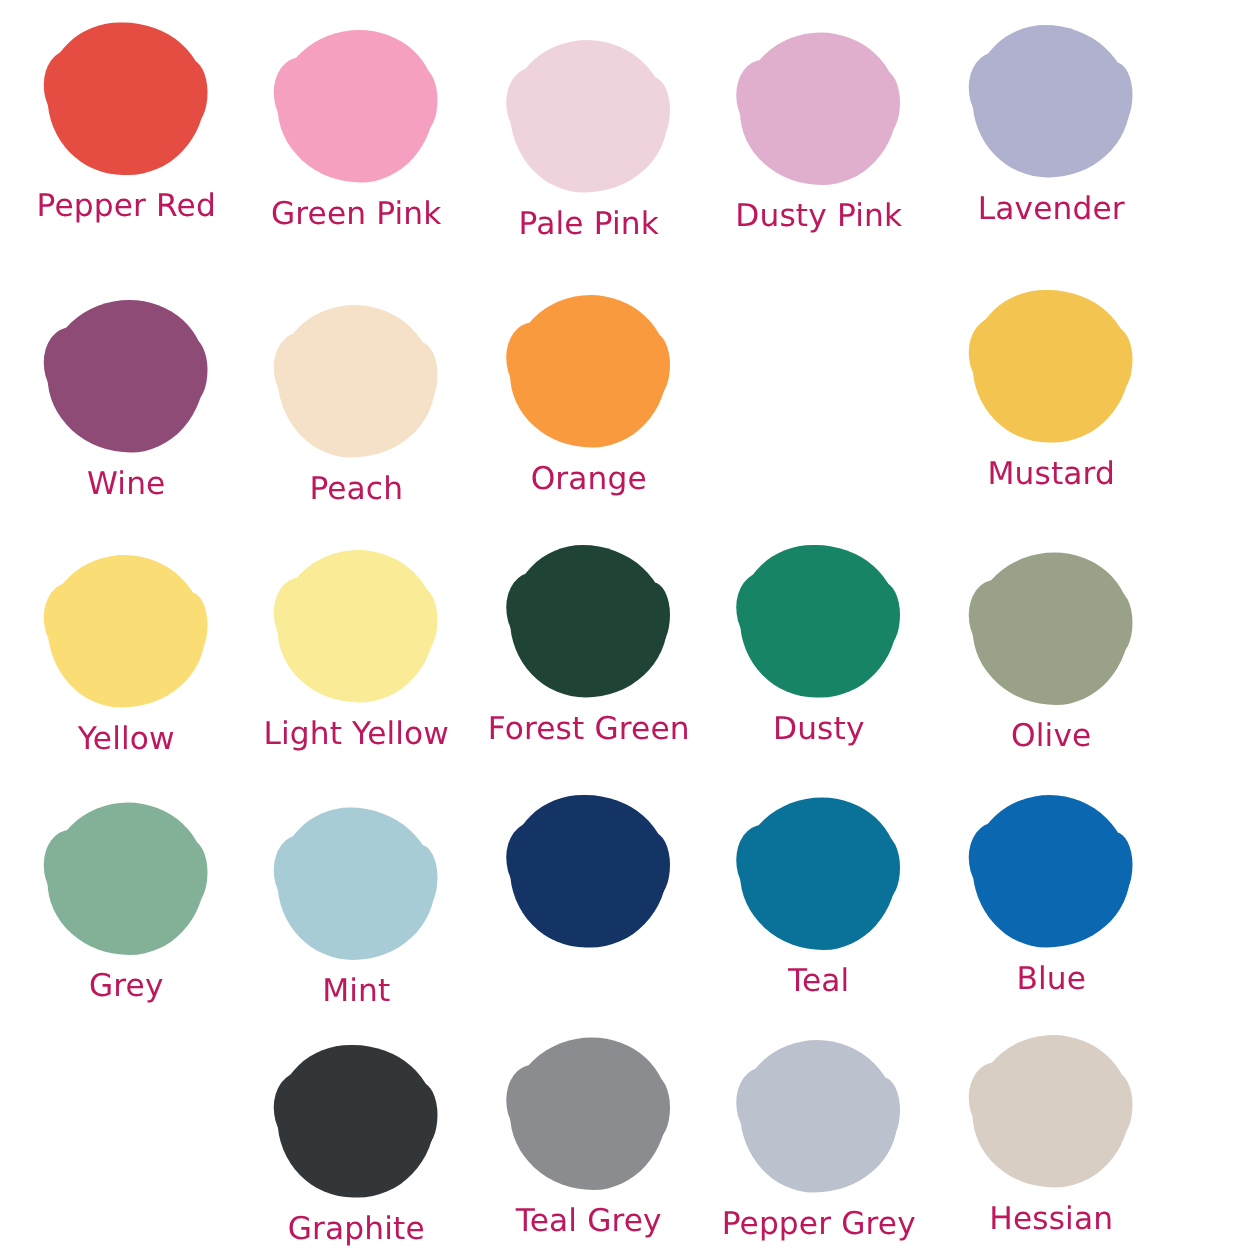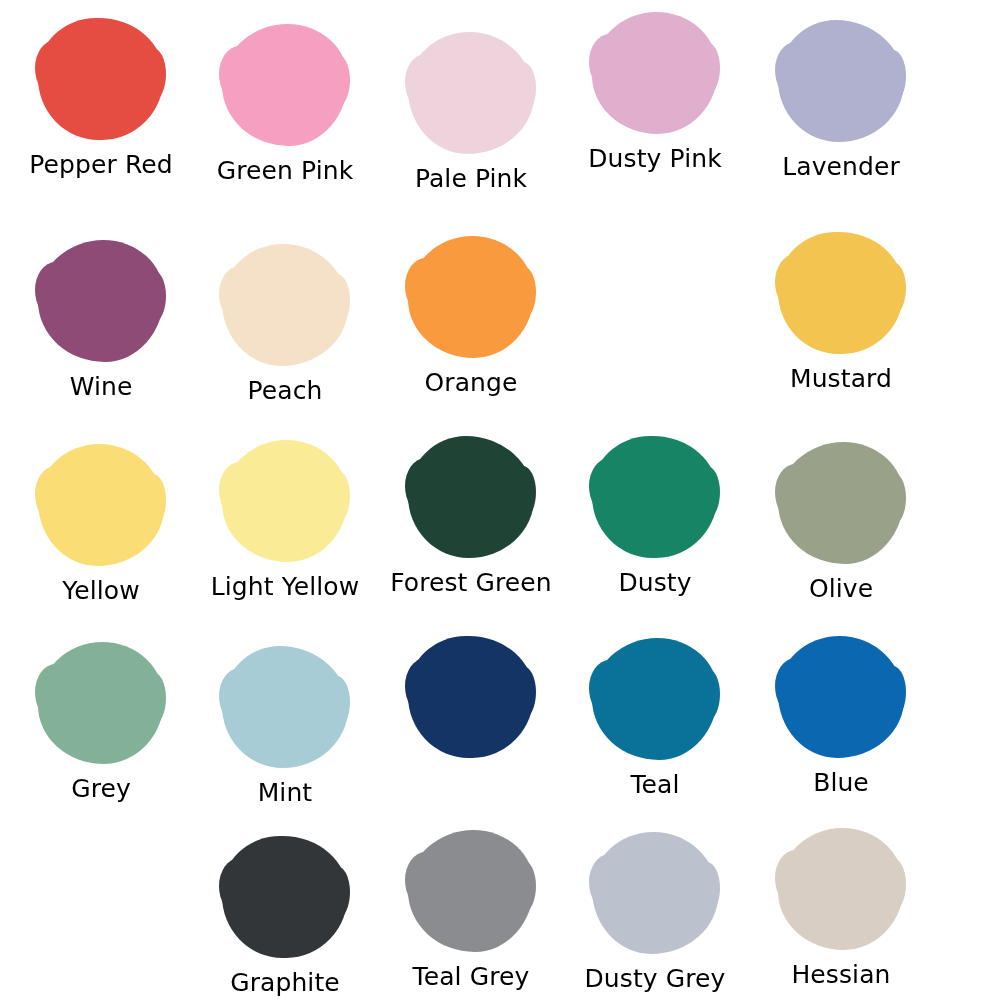--- a/index.html
+++ b/index.html
@@ -52,42 +52,42 @@
     top: 30px;
     width: 22px;
     height: 52px;
     background: inherit;
     border-radius: 40% 60% 55% 45% / 50% 50% 50% 50%;
   }
   .swatch-label {
     margin-top: 11px;
     font-size: 25px;
     line-height: 28px;
-    color: #000000;
+    color: #be185d;
     letter-spacing: 0.1px;
     white-space: nowrap;
   }
 </style>
 </head>
 <body>
 
 <div id="palette">
     <div class="swatch-cell" style="left: 2px; top: 18px;">
       <div class="swatch-blob" style="background: rgb(229, 76, 66); border-radius: 47% 53% 50% 49% / 46% 48% 54% 52%;"></div>
       <div class="swatch-label">Pepper Red</div>
     </div>
     <div class="swatch-cell" style="left: 186px; top: 24px;">
       <div class="swatch-blob" style="background: rgb(245, 160, 192); border-radius: 52% 48% 47% 53% / 50% 45% 55% 50%;"></div>
       <div class="swatch-label">Green Pink</div>
     </div>
     <div class="swatch-cell" style="left: 372px; top: 32px;">
       <div class="swatch-blob" style="background: rgb(239, 211, 220); border-radius: 49% 51% 53% 47% / 47% 52% 48% 53%;"></div>
       <div class="swatch-label">Pale Pink</div>
     </div>
-    <div class="swatch-cell" style="left: 556px; top: 12px;">
+    <div class="swatch-cell" style="left: 556px; top: 26px;">
       <div class="swatch-blob" style="background: rgb(223, 175, 205); border-radius: 51% 49% 48% 52% / 52% 47% 53% 48%;"></div>
       <div class="swatch-label">Dusty Pink</div>
     </div>
     <div class="swatch-cell" style="left: 742px; top: 20px;">
       <div class="swatch-blob" style="background: rgb(175, 177, 207); border-radius: 46% 54% 52% 48% / 49% 51%;"></div>
       <div class="swatch-label">Lavender</div>
     </div>
     <div class="swatch-cell" style="left: 2px; top: 240px;">
       <div class="swatch-blob" style="background: rgb(141, 75, 117); border-radius: 52% 48% 47% 53% / 50% 45% 55% 50%;"></div>
       <div class="swatch-label">Wine</div>
@@ -146,19 +146,19 @@
     <div class="swatch-cell" style="left: 186px; top: 836px;">
       <div class="swatch-blob" style="background: rgb(51, 54, 57); border-radius: 47% 53% 50% 49% / 46% 48% 54% 52%;"></div>
       <div class="swatch-label">Graphite</div>
     </div>
     <div class="swatch-cell" style="left: 372px; top: 830px;">
       <div class="swatch-blob" style="background: rgb(139, 140, 144); border-radius: 52% 48% 47% 53% / 50% 45% 55% 50%;"></div>
       <div class="swatch-label">Teal Grey</div>
     </div>
     <div class="swatch-cell" style="left: 556px; top: 832px;">
       <div class="swatch-blob" style="background: rgb(188, 193, 206); border-radius: 49% 51% 53% 47% / 47% 52% 48% 53%;"></div>
-      <div class="swatch-label">Dusty Grey</div>
+      <div class="swatch-label">Pepper Grey</div>
     </div>
     <div class="swatch-cell" style="left: 742px; top: 828px;">
       <div class="swatch-blob" style="background: rgb(216, 206, 195); border-radius: 51% 49% 48% 52% / 52% 47% 53% 48%;"></div>
       <div class="swatch-label">Hessian</div>
     </div>
   </div>
 
 </body></html>

